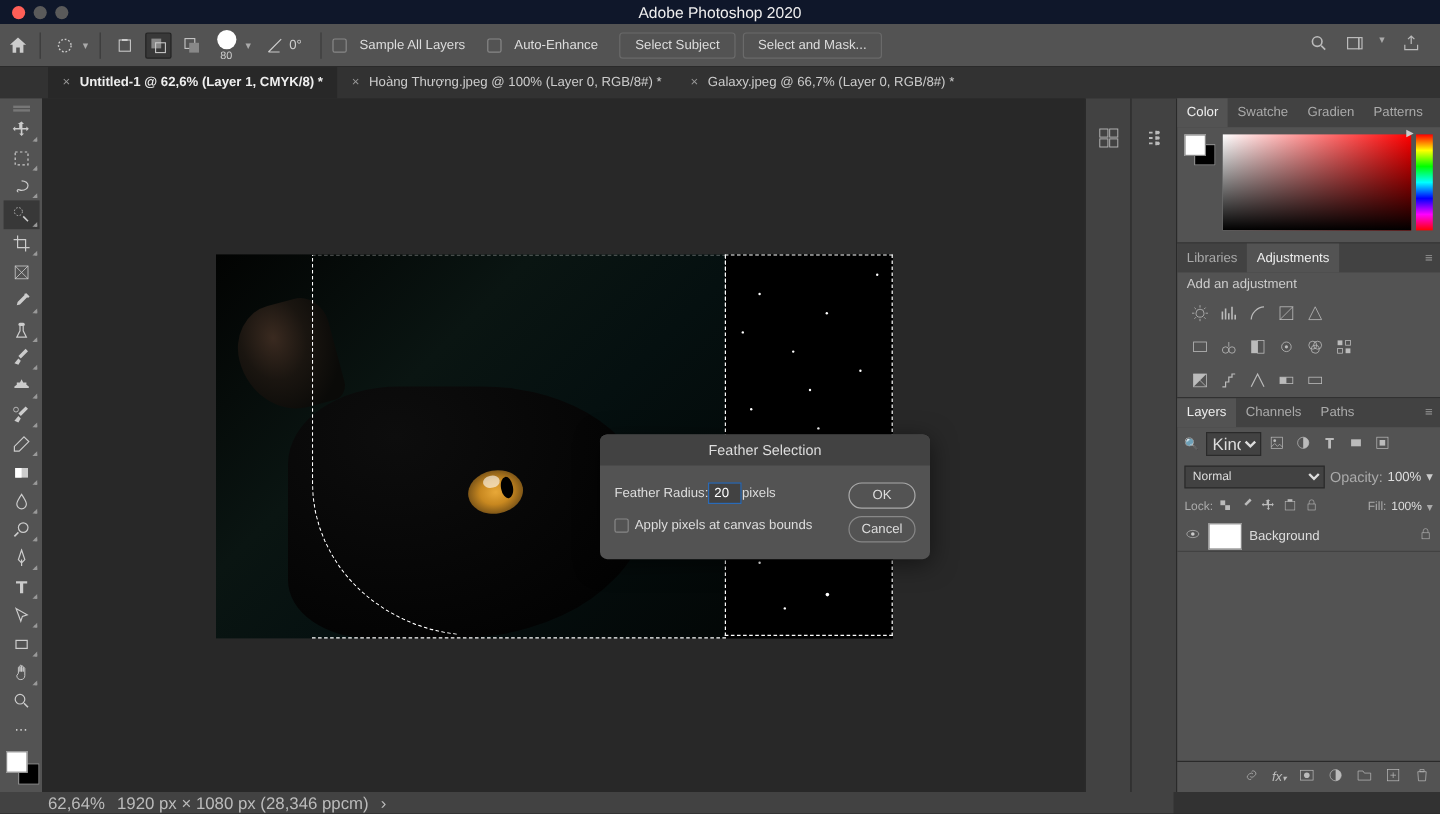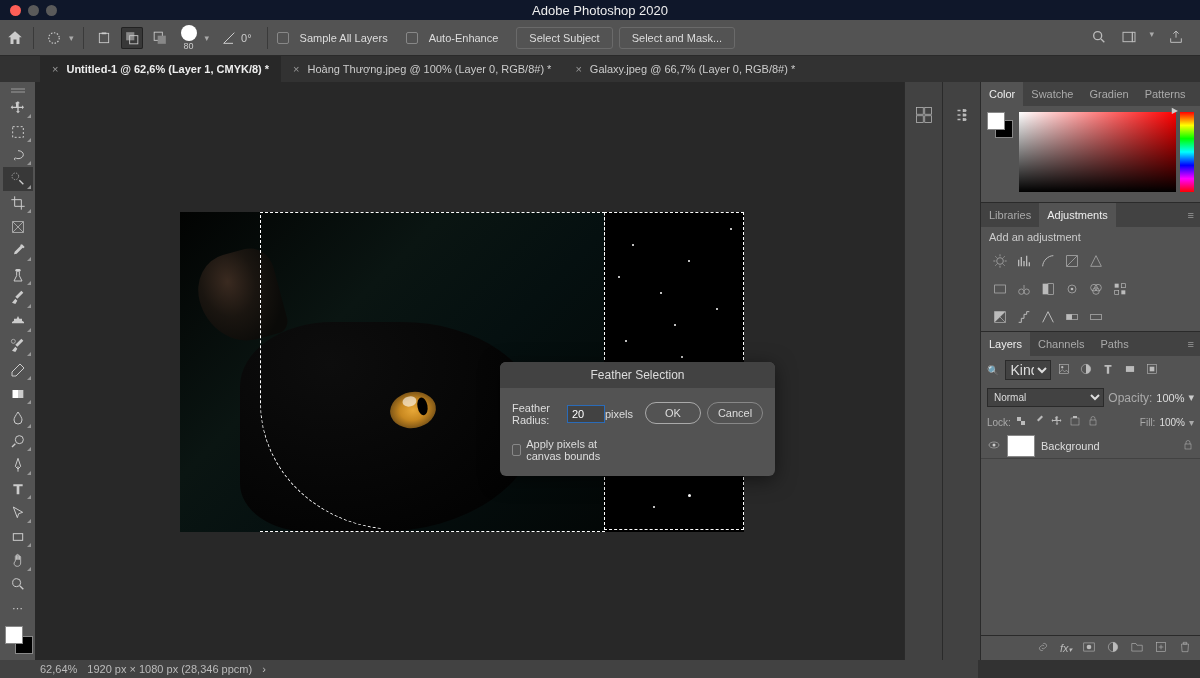--- a/index.html
+++ b/index.html
@@ -51,22 +51,22 @@
 .eye::before{content:"";position:absolute;top:10%;left:30%;width:30%;height:30%;background:rgba(255,255,255,.6);border-radius:50%}
 .selection{position:absolute;border:1.5px dashed #fff;pointer-events:none}
 .sel1{top:0;left:80px;width:345px;height:318px;border-radius:0 0 50% 40%;border-top:1.5px dashed #fff;clip-path:polygon(0 0,100% 0,100% 15%,35% 45%,45% 70%,35% 100%,0 100%)}
 .sel2{top:0;right:0;width:140px;height:318px;border:1.5px dashed #fff}
 .sel3{bottom:0;left:80px;width:345px;height:2px;border:none;border-bottom:1.5px dashed #fff}
 .dialog{position:absolute;top:280px;left:465px;width:275px;background:#535353;border-radius:6px;box-shadow:0 4px 20px rgba(0,0,0,.5);z-index:100}
 .dialog-title{height:26px;background:#424242;border-radius:6px 6px 0 0;display:flex;align-items:center;justify-content:center;color:#ddd;font-size:12px}
 .dialog-body{padding:14px 12px;display:flex;gap:12px}
 .dialog-left{flex:1;display:flex;flex-direction:column;gap:12px}
 .drow{display:flex;align-items:center;gap:0;color:#ddd}
-.drow input{width:38px;background:#424242;border:1px solid #2a6bb8;color:#fff;padding:2px 4px;font-size:11px}
-.dialog-btns{display:flex;flex-direction:row;gap:6px}
+.drow input{width:28px;background:#424242;border:1px solid #2a6bb8;color:#fff;padding:2px 4px;font-size:11px}
+.dialog-btns{display:flex;flex-direction:column;gap:6px}
 .dbtn{width:56px;height:22px;border-radius:11px;border:1px solid #888;background:#535353;color:#ddd;font-size:11px;display:flex;align-items:center;justify-content:center}
 .dbtn.primary{border-color:#aaa}
 .sidestrip{width:38px;display:flex;flex-direction:column;align-items:center;padding-top:4px;gap:0;border-left:1px solid #2a2a2a}
 .sidestrip .pane{width:30px;height:30px;display:flex;align-items:center;justify-content:center;margin-bottom:2px}
 .panels{width:220px;background:#535353;display:flex;flex-direction:column;border-left:1px solid #2a2a2a}
 .panel-tabs{display:flex;background:#424242;height:24px;align-items:center}
 .ptab{padding:0 8px;height:24px;display:flex;align-items:center;color:#aaa;font-size:11px}
 .ptab.active{background:#535353;color:#eee}
 .ptab-menu{margin-left:auto;padding:0 6px;color:#999}
 .panel-body{padding:6px;position:relative}
@@ -89,21 +89,21 @@
 .lock-row{display:flex;align-items:center;padding:4px 6px;gap:4px;color:#aaa;font-size:10px}
 .lock-row .icons{display:flex;gap:6px}
 .fill-right{margin-left:auto;display:flex;align-items:center;gap:4px}
 .layer{display:flex;align-items:center;height:26px;padding:0 6px;gap:6px;border-bottom:1px solid #424242}
 .layer.active{background:#5d6a96}
 .layer .thumb{width:28px;height:22px;border:1px solid #888;background:#000}
 .layer .thumb.white{background:#fff}
 .layer .name{color:#ddd;font-size:11px}
 .layer .lockico{margin-left:auto}
 .layers-foot{display:flex;align-items:center;justify-content:flex-end;gap:10px;padding:4px 8px;border-top:1px solid #2a2a2a;margin-top:auto}
-.status{position:absolute;bottom:0;left:0;right:222px;height:18px;background:#424242;display:flex;align-items:center;padding-left:40px;color:#bbb;font-size:11px;gap:10px}
+.status{position:absolute;bottom:0;left:0;right:222px;height:18px;background:#424242;display:flex;align-items:center;padding-left:40px;color:#bbb;font-size:14px;gap:10px}
 svg{fill:#ccc}
 </style>
 </head>
 <body>
 
 <div class="titlebar">
   <div class="traffic-lights">
     <div class="tl close"></div>
     <div class="tl"></div>
     <div class="tl"></div>

